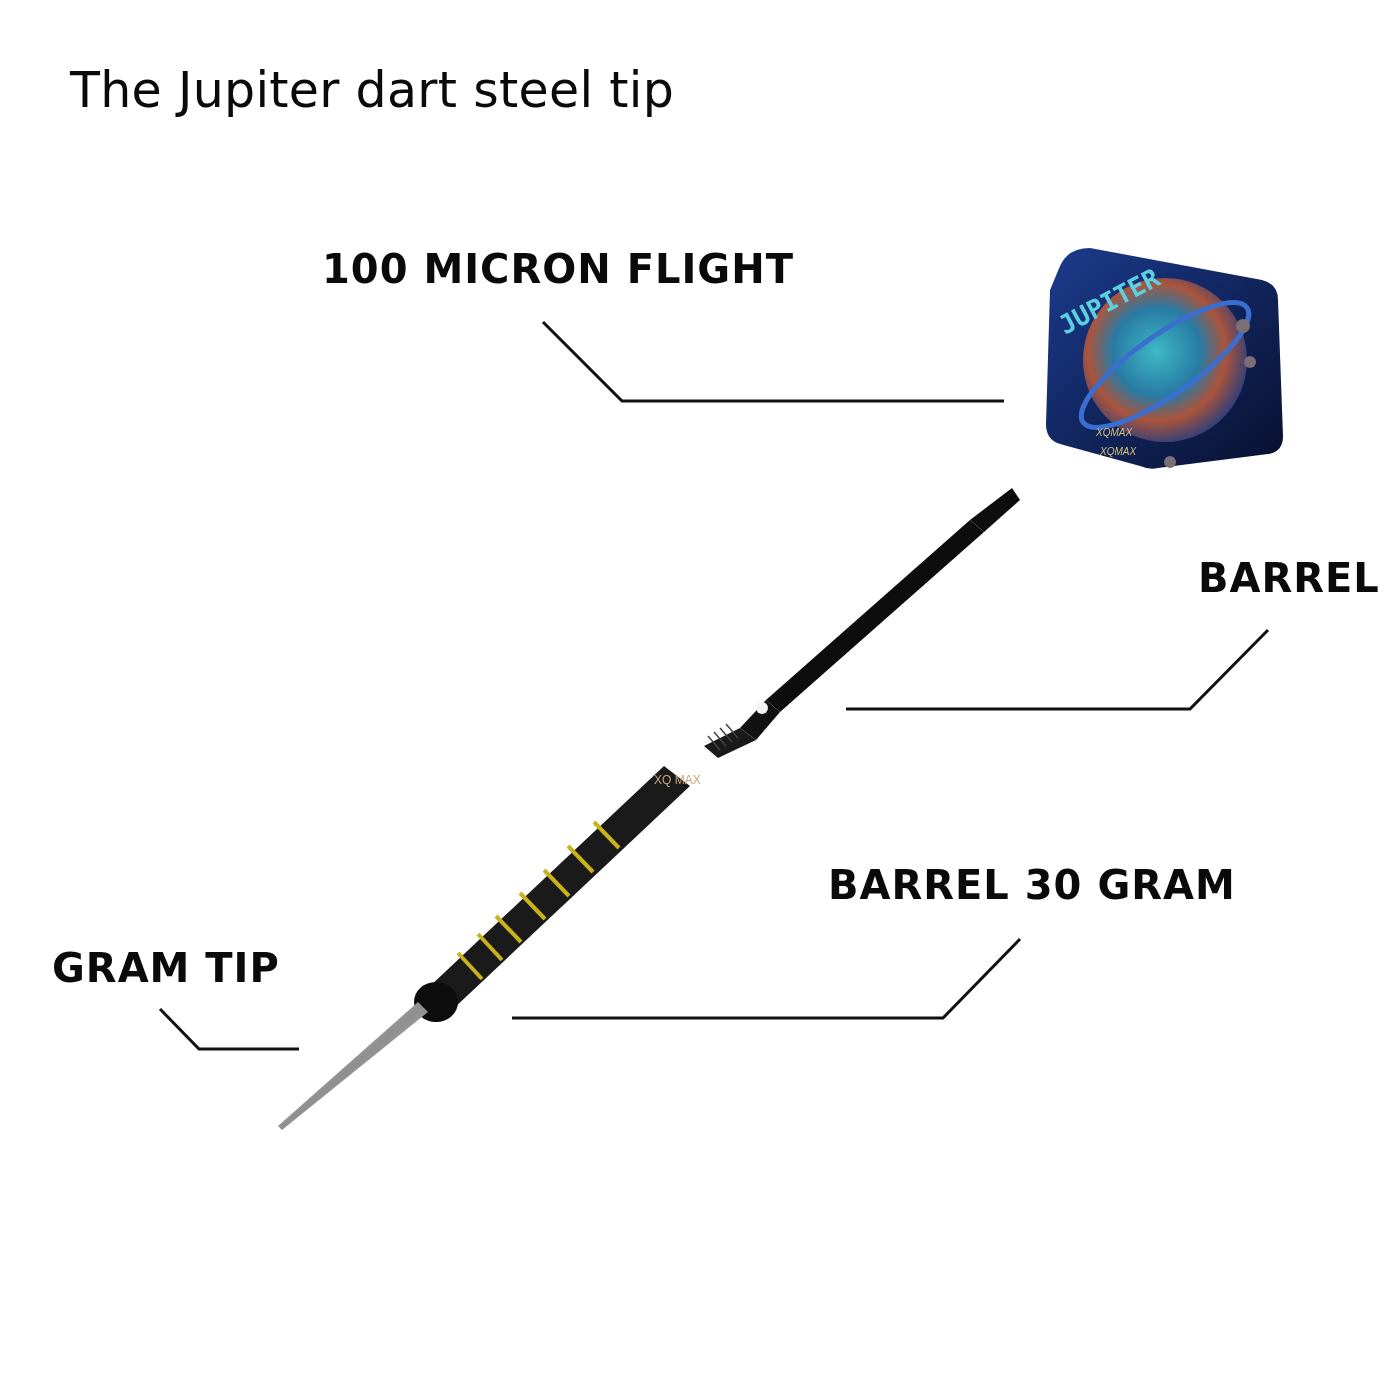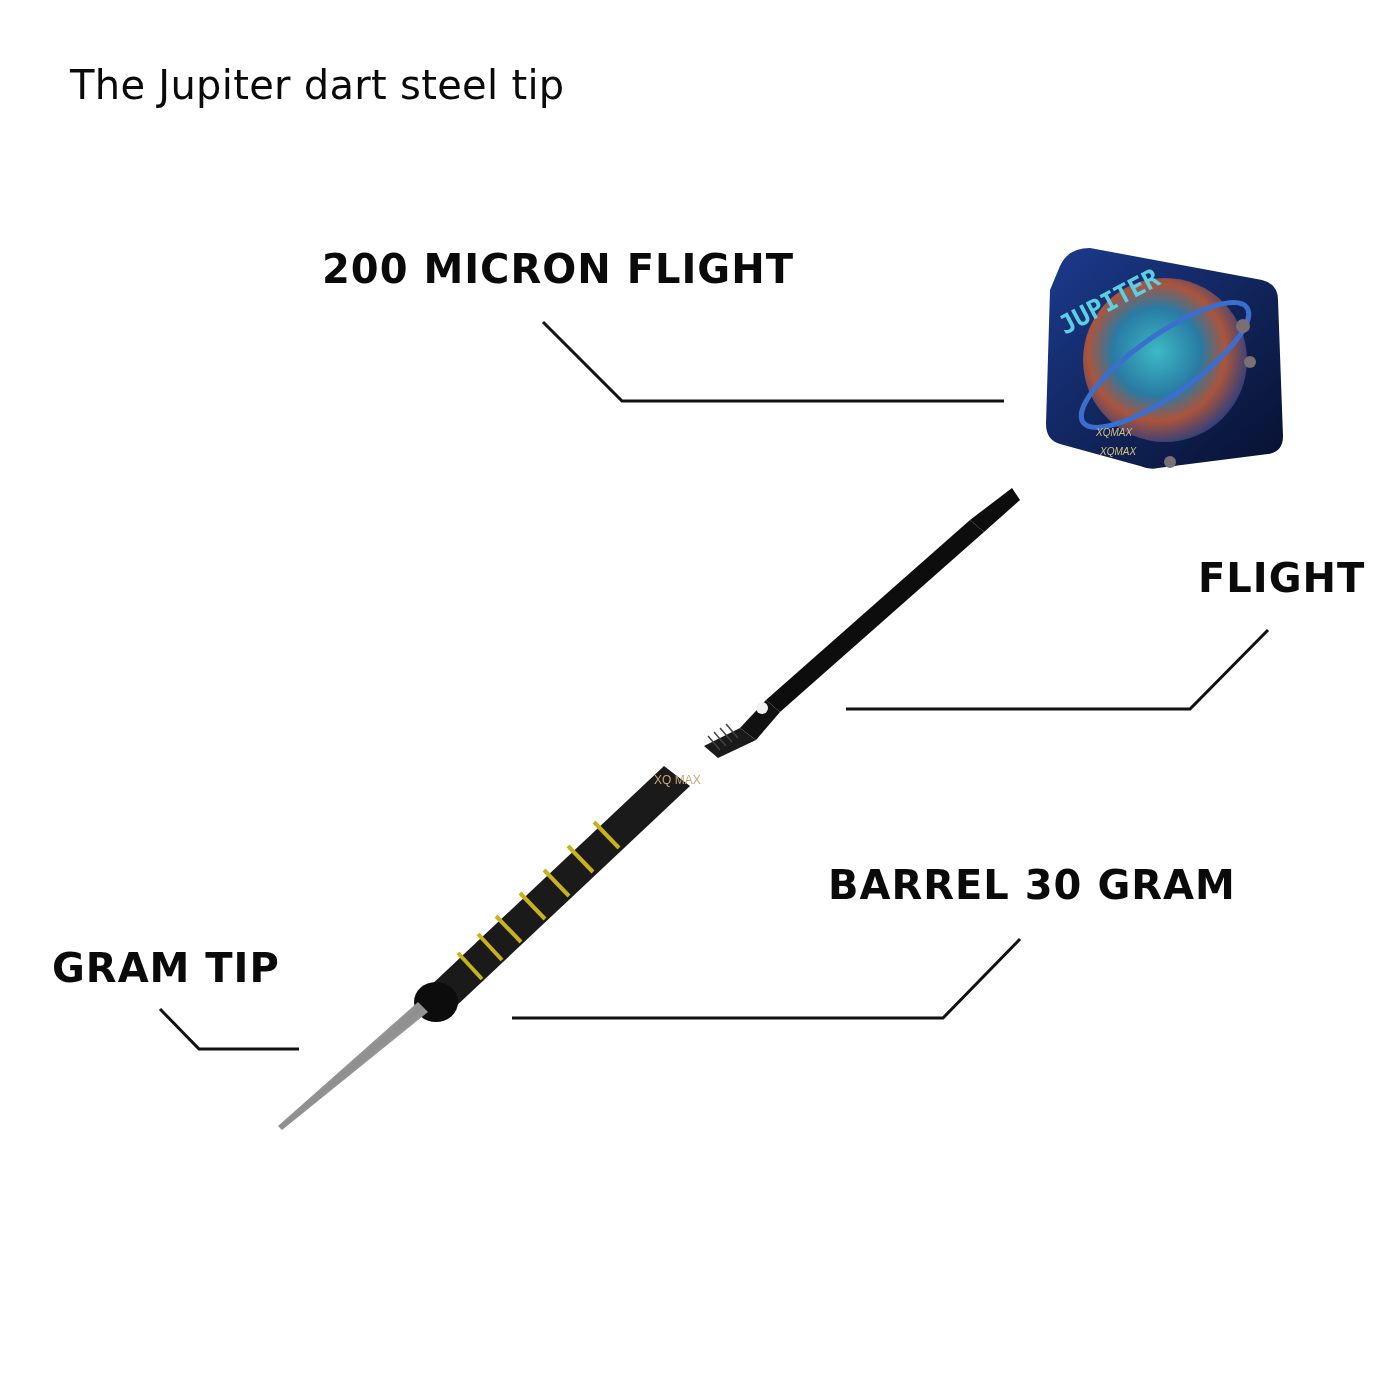--- a/index.html
+++ b/index.html
@@ -1,27 +1,27 @@
 <!DOCTYPE html>
 <html><head>
 <meta charset="utf-8">
 <style>
   html, body { margin: 0; padding: 0; background: #ffffff; }
   body { width: 1400px; height: 1400px; position: relative; overflow: hidden; font-family: "Liberation Sans", sans-serif; color: #0a0a0a; }
-  .title { position: absolute; left: 70px; top: 62px; font-size: 40px; font-weight: 400; letter-spacing: 0.3px; font-family: "DejaVu Sans", sans-serif; }
+  .title { position: absolute; left: 70px; top: 62px; font-size: 49px; font-weight: 400; letter-spacing: 0.3px; font-family: "DejaVu Sans", sans-serif; }
   .label { position: absolute; font-weight: 700; font-size: 40px; letter-spacing: 1px; font-family: "DejaVu Sans", sans-serif; }
   svg.scene { position: absolute; left: 0; top: 0; }
 </style>
 </head>
 <body>
 
 <div class="title">The Jupiter dart steel tip</div>
 
-<div class="label" style="left:322px; top:246px;">200 MICRON FLIGHT</div>
-<div class="label" style="left:1198px; top:555px;">FLIGHT</div>
+<div class="label" style="left:322px; top:246px;">100 MICRON FLIGHT</div>
+<div class="label" style="left:1198px; top:555px;">BARREL</div>
 <div class="label" style="left:828px; top:862px;">BARREL 30 GRAM</div>
 <div class="label" style="left:52px; top:945px;">GRAM TIP</div>
 
 <svg class="scene" width="1400" height="1400" viewBox="0 0 1400 1400">
   <defs>
     <linearGradient id="tipGrad" x1="0" y1="0" x2="1" y2="1">
       <stop offset="0" stop-color="#f2f2f2"></stop>
       <stop offset="0.5" stop-color="#8f8f8f"></stop>
       <stop offset="1" stop-color="#e0e0e0"></stop>
     </linearGradient>

